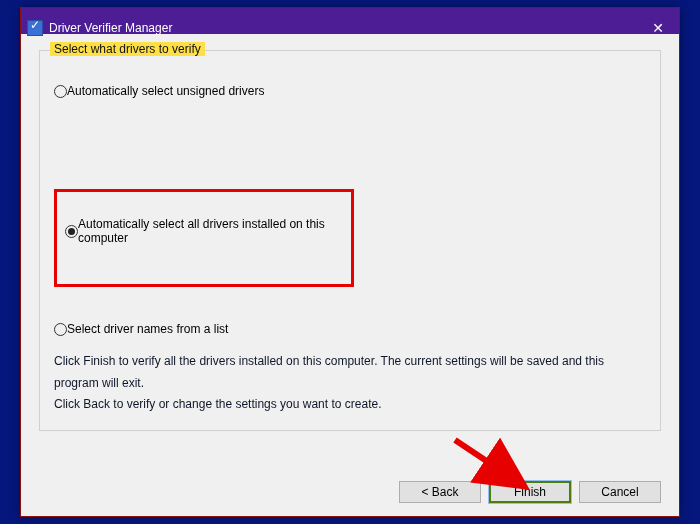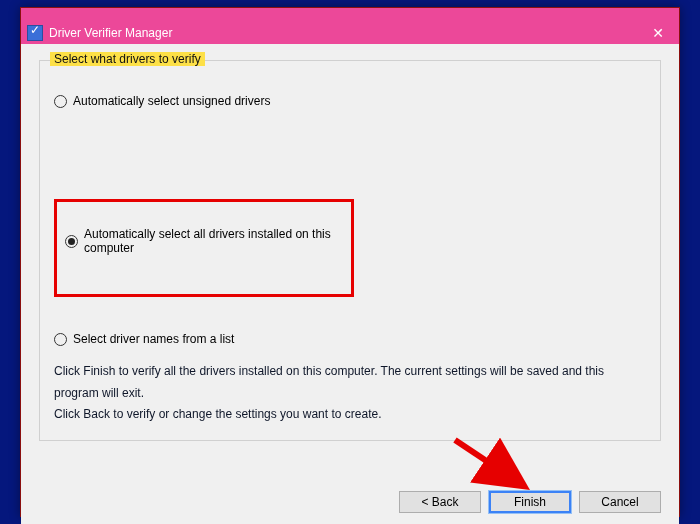--- a/index.html
+++ b/index.html
@@ -17,22 +17,22 @@
   }
   .window {
     width: 660px;
     height: 510px;
     background: #fff;
     border: 1px solid #8b0f0f;
     box-shadow: 0 0 10px rgba(0,0,0,.4);
     position: relative;
   }
   .titlebar {
-    height: 36px;
-    background: #ec4899;
+    height: 26px;
+    background: #4c1d95;
     display: flex;
     align-items: center;
     color: #fff;
     font-size: 12px;
     padding: 14px 0 0 6px;
   }
   .titlebar .ticon {
     width: 16px; height: 16px;
     background: #3a6fd8;
     border: 1px solid #2a4fa0;
@@ -72,21 +72,20 @@
     position: absolute;
     top: -9px;
     left: 10px;
     background: #fde047;
     padding: 0 4px;
     color: #111;
   }
   .radio-row {
     display: flex;
     align-items: center;
-    gap: 6px;
     padding: 3px 0;
     margin-bottom: 4px;
     cursor: default;
   }
   .radio-ring {
     width: 13px; height: 13px;
     border: 1px solid #333;
     border-radius: 50%;
     display: inline-flex;
     align-items: center;
@@ -123,21 +122,21 @@
     height: 22px;
     background: #e1e1e1;
     border: 1px solid #adadad;
     font-family: inherit;
     font-size: 12px;
     padding: 0 10px;
     cursor: pointer;
     margin-top: 36px;
   }
   .btn.primary {
-    border: 2px solid #3b82f6;
+    border: 2px solid #4d7c0f;
     box-shadow: 0 0 0 1px rgba(10,121,255,.4);
   }
   
   .arrow {
     position: absolute;
     pointer-events: none;
   }
   .arrow svg { display: block; }
 </style>
 </head>

